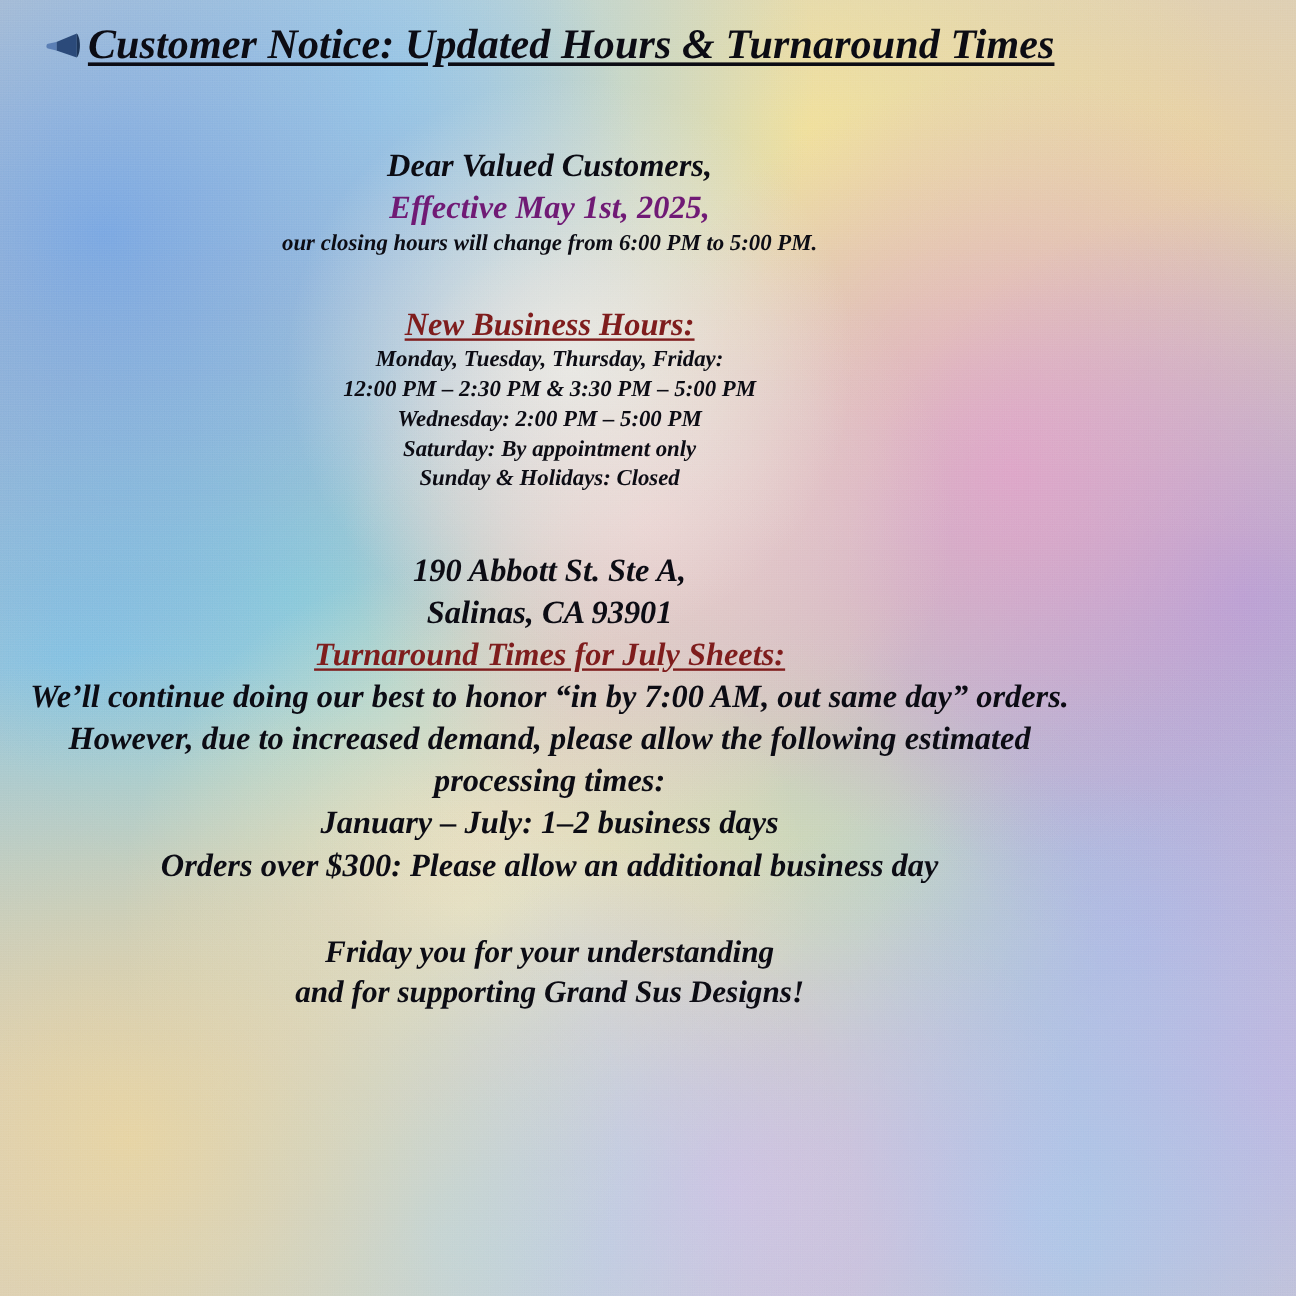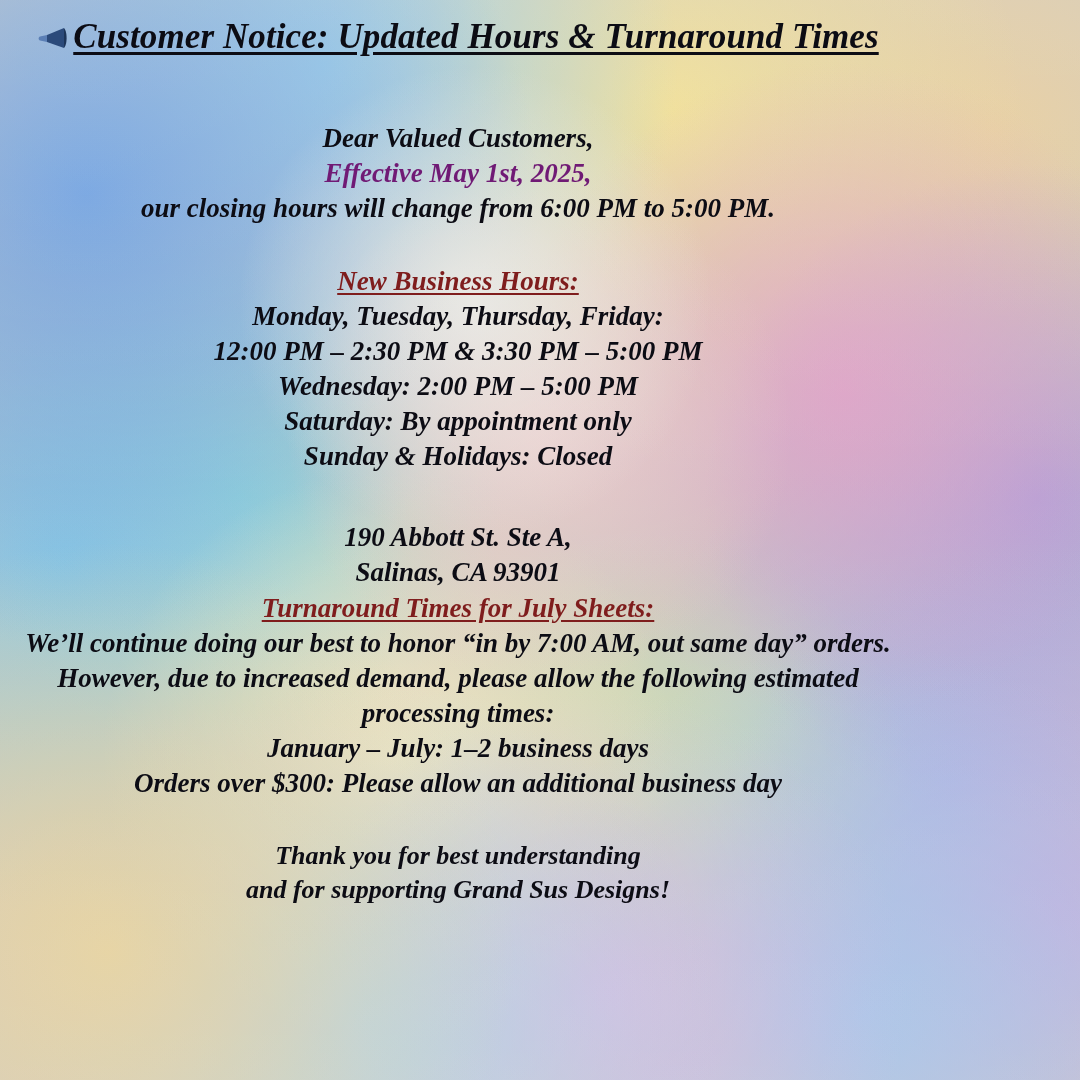--- a/index.html
+++ b/index.html
@@ -101,30 +101,30 @@
   }
 
   .line {
     line-height: 1.30;
   }
   .spacer-md { height: 38px; }
   .spacer-lg { height: 46px; }
 
   .greeting { font-size: 27px; margin-top: 62px; }
   .effective { font-size: 27px; color: #701a75; }
-  .change { font-size: 27px; }
+  .change { font-size: 19px; }
 
   .section-head {
     font-size: 27px;
     color: #7f1d1d;
     text-decoration: underline;
     text-underline-offset: 3px;
   }
 
-  .hours-line { font-size: 27px; }
+  .hours-line { font-size: 19px; }
   .address-line { font-size: 27px; }
 
   .body-line { font-size: 27px; }
 
   .closing { font-size: 26px; }
 </style>
 </head>
 <body>
 
 <div id="poster">
@@ -176,18 +176,18 @@
       <div class="line body-line">We’ll continue doing our best to honor “in by 7:00 AM, out same day” orders.</div>
       <div class="line body-line">However, due to increased demand, please allow the following estimated</div>
       <div class="line body-line">processing times:</div>
       <div class="line body-line">January – July: 1–2 business days</div>
       <div class="line body-line">Orders over $300: Please allow an additional business day</div>
     </div>
 
     <div class="spacer-md"></div>
 
     <div class="block">
-      <div class="line closing">Thank you for best understanding</div>
+      <div class="line closing">Friday you for your understanding</div>
       <div class="line closing">and for supporting Grand Sus Designs!</div>
     </div>
 
   </div>
 </div>
 
 </body></html>

